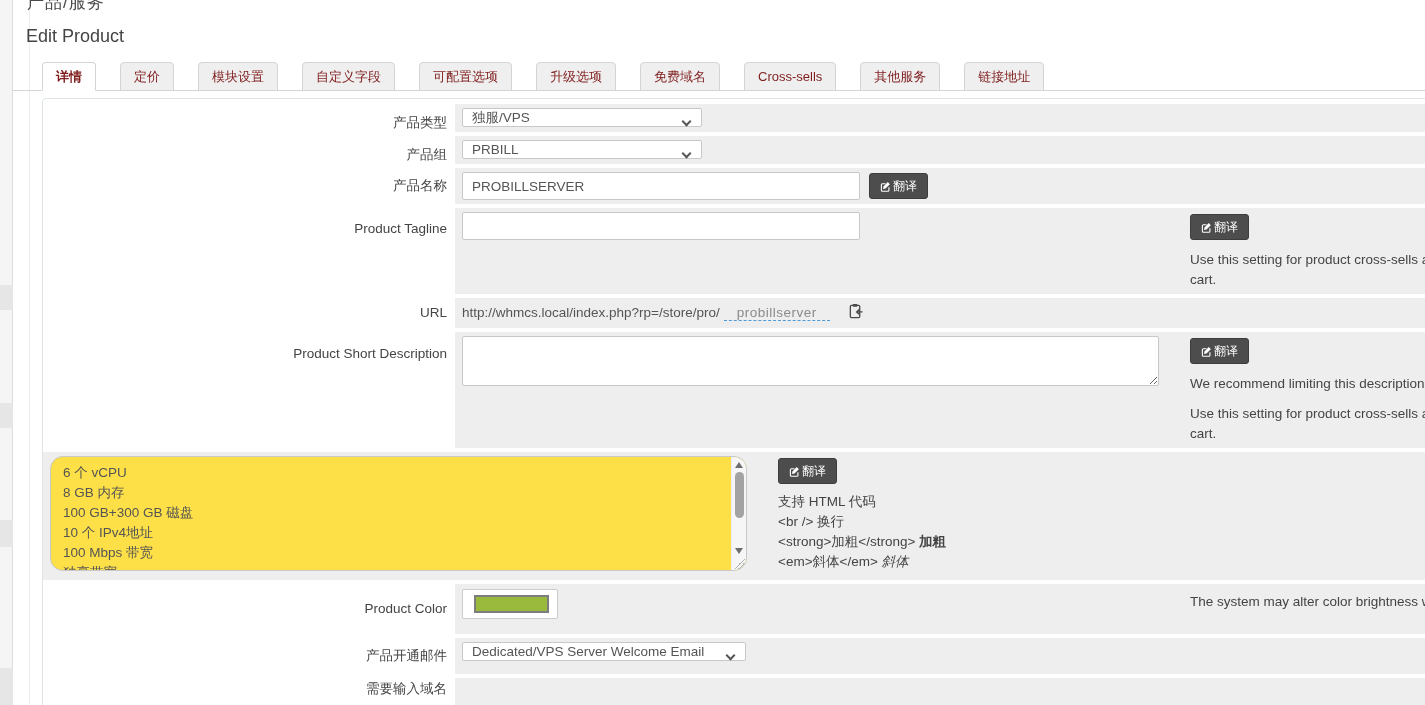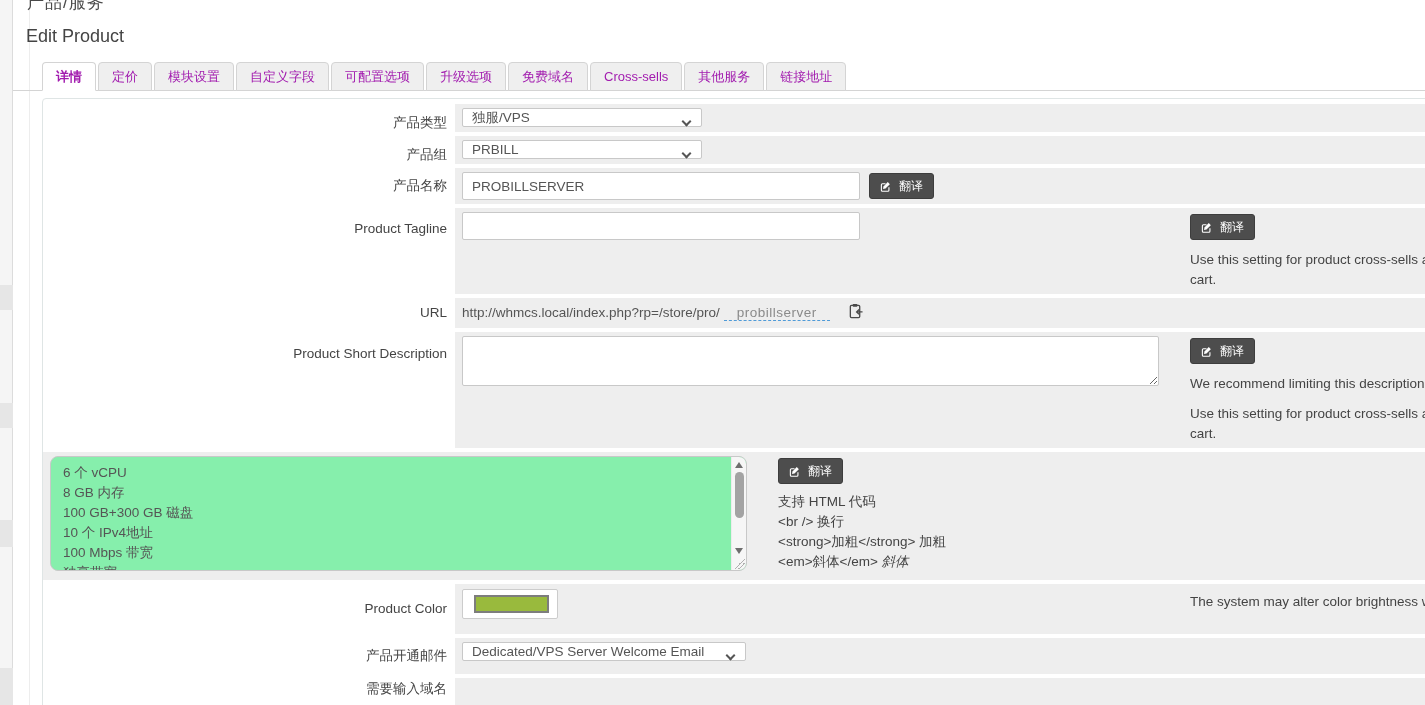--- a/index.html
+++ b/index.html
@@ -10,22 +10,22 @@
   .sidebar-sliver { position:absolute; left:0; top:0; bottom:0; width:13px;
     background:#f5f5f5; border-right:1px solid #dcdcdc; z-index:5; }
   .sb-block { position:absolute; left:0; width:13px; background:#e6e6e6; }
   .gutter-line { position:absolute; left:29px; top:0; bottom:0; width:1px; background:#ededed; }
 
   .breadcrumb { position:absolute; left:27px; top:-9px; font-size:17px; color:#4a4a4a; letter-spacing:1px; }
   .page-title { position:absolute; left:26px; top:26px; font-size:18px; color:#444; }
 
   .tabline { position:absolute; left:13px; right:0; top:90px; height:1px; background:#d4d4d4; }
   .tabs { position:absolute; left:42px; top:62px; display:flex; z-index:2; }
-  .tab { height:29px; padding:7px 13px; font-size:13px; color:#a21caf; background:#efefef;
-    border:1px solid #d4d4d4; border-radius:4px 4px 0 0; margin-right:2px; white-space:nowrap;
+  .tab { height:29px; padding:7px 13px; font-size:13px; color:#7f1d1d; background:#efefef;
+    border:1px solid #d4d4d4; border-radius:4px 4px 0 0; margin-right:24px; white-space:nowrap;
     cursor:pointer; line-height:13px; }
   .tab.active { background:#fff; border-bottom-color:#fff; font-weight:bold; }
 
   .content-box { position:absolute; left:42px; top:98px; width:1395px; height:680px;
     background:#fff; border:1px solid #dfe5e5; border-radius:4px; padding-top:5px; }
 
   .row { display:flex; margin-bottom:4px; }
   .row-label { width:412px; text-align:right; padding-right:8px; color:#444; flex:none; }
   .row-ctrl { flex:1; background:#eeeeee; padding:4px 7px; display:flex; align-items:flex-start; }
   .ctrl-main { width:728px; flex:none; }
@@ -38,49 +38,49 @@
     border-right:2px solid #555; border-bottom:2px solid #555; transform:rotate(45deg); }
   .w240 { width:240px; } .w284 { width:284px; }
 
   input[type=text] { height:28px; width:398px; border:1px solid #c8c8c8; border-radius:2px;
     background:#fff; color:#555; font-size:13.5px; padding:0 9px;
     font-family:"Liberation Sans","DejaVu Sans",sans-serif; }
   textarea { width:697px; height:50px; border:1px solid #c8c8c8; border-radius:2px; background:#fff;
     color:#555; font-size:13.5px; padding:6px 9px; resize:both;
     font-family:"Liberation Sans","DejaVu Sans",sans-serif; }
 
-  .btn-translate { display:inline-flex; align-items:center; gap:8px; background:#4d4d4d; color:#fff;
+  .btn-translate { display:inline-flex; align-items:center; gap:2px; background:#4d4d4d; color:#fff;
     font-size:12px; line-height:12px; padding:6px 10px; border-radius:3px; border:1px solid #3d3d3d;
     cursor:pointer; white-space:nowrap; }
   .btn-translate svg { display:block; }
   .inline-btn { margin-left:9px; vertical-align:top; margin-top:1px; }
 
   .help-p { margin-top:10px; line-height:20px; width:460px; }
 
   .url-line { line-height:22px; color:#555; white-space:nowrap; }
   .url-slug { color:#8a8a8a; border-bottom:1px dashed #4f9bd8; padding:0 13px; margin-left:4px;
     cursor:pointer; letter-spacing:0.5px; }
   .copy-icon { margin-left:14px; vertical-align:-2px; cursor:pointer; }
 
   
-  .fake-ta { position:relative; width:697px; height:115px; background:#86efac; border:1px solid #c8c8c8;
-    border-radius:8px; overflow:hidden; padding:6px 26px 0 12px; line-height:20px; color:#555; cursor:text; }
+  .fake-ta { position:relative; width:697px; height:115px; background:#fde047; border:1px solid #c8c8c8;
+    border-radius:13px; overflow:hidden; padding:6px 26px 0 12px; line-height:20px; color:#555; cursor:text; }
   .fs-track { position:absolute; top:0; right:0; bottom:0; width:15px; background:#f6f6f6;
     border-left:1px solid #ececec; }
   .fs-up, .fs-down { position:absolute; left:3px; width:0; height:0;
     border-left:4px solid transparent; border-right:4px solid transparent; }
   .fs-up { top:5px; border-bottom:6px solid #6e6e6e; }
   .fs-down { bottom:16px; border-top:6px solid #6e6e6e; }
   .fs-thumb { position:absolute; top:15px; left:3px; width:9px; height:46px; background:#a3a3a3;
     border-radius:5px; }
   .resize-corner { position:absolute; right:1px; bottom:1px; width:10px; height:10px;
     background:linear-gradient(135deg, transparent 0 45%, #b0b0b0 45% 52%, transparent 52% 65%, #b0b0b0 65% 72%, transparent 72%); }
 
   .desc-help-line { line-height:20px; color:#444; }
-  .desc-help-line .b { font-weight:normal; } .desc-help-line .i { font-style:italic; }
+  .desc-help-line .b { font-weight:bold; } .desc-help-line .i { font-style:italic; }
 
   .swatch-box { width:96px; height:30px; background:#fff; border:1px solid #ccc; border-radius:2px;
     display:flex; align-items:center; padding-left:11px; cursor:pointer; }
   .swatch-inner { width:75px; height:18px; background:#99ba3d; border:2px solid #7d7d7d; }
 
   .cb-line { display:flex; align-items:center; padding-top:4px; }
 
   
   .pt10 { padding-top:10px; } .pt9 { padding-top:9px; } .pt13 { padding-top:13px; }
   .pt7 { padding-top:7px; } .pt14 { padding-top:14px; } .pt55 { padding-top:55px; }

